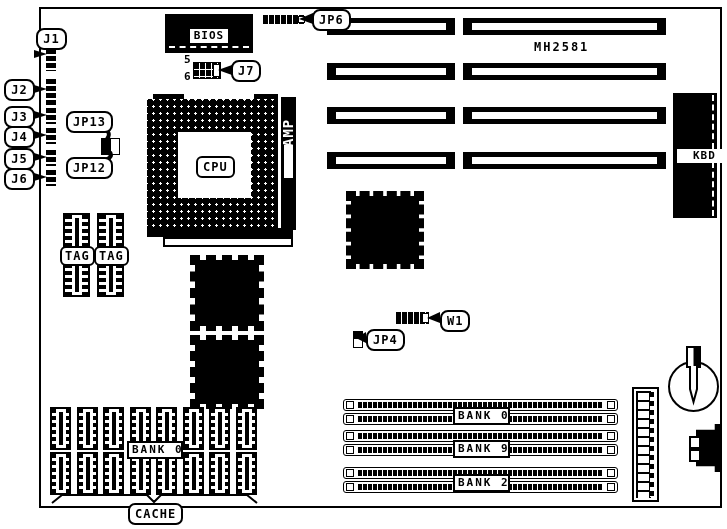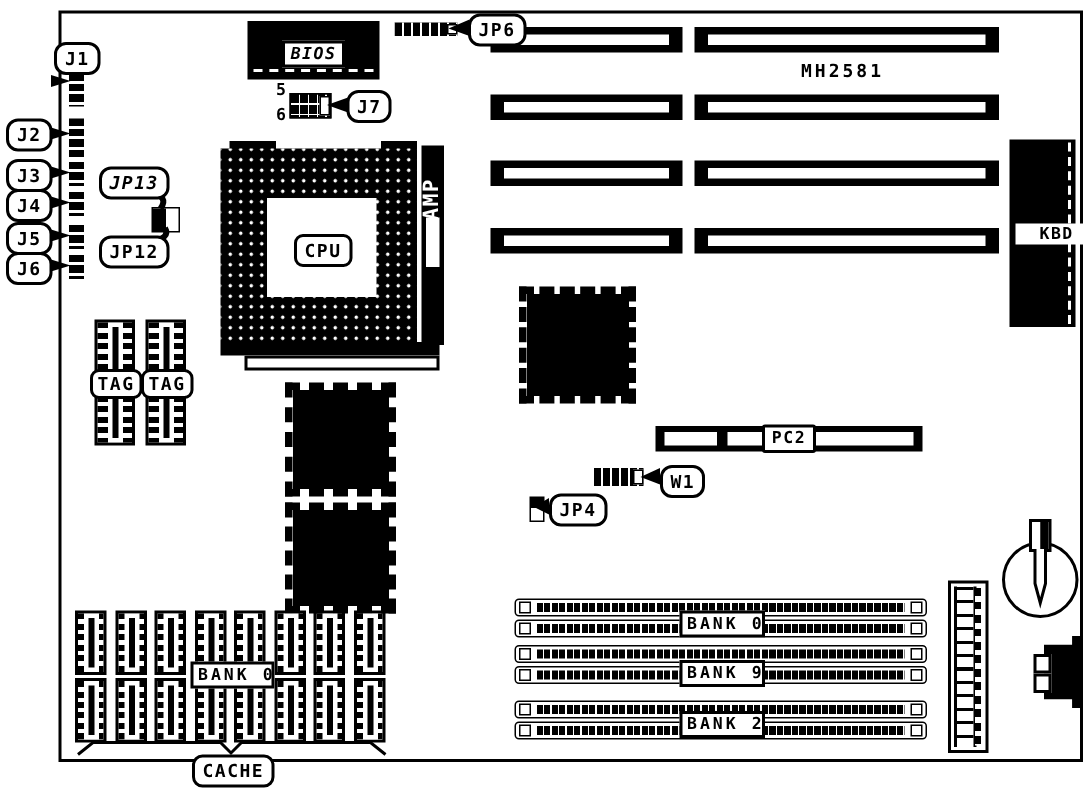--- a/index.html
+++ b/index.html
@@ -91,21 +91,21 @@
 </head>
 <body>
 
 <div class="canvas">
 
   <div class="abs outline" style="left:39px;top:7px;width:683px;height:501px;"></div>
 
   <div class="abs blackchip" style="left:165px;top:14px;width:88px;height:39px;">
     <div class="dashline"></div>
   </div>
-  <div class="boxlab" style="left:188px;top:27px;width:42px;letter-spacing:1px;font-style:italic;">BIOS</div>
+  <div class="boxlab" style="left:188px;top:27px;width:42px;letter-spacing:1px;">BIOS</div>
 
   <div class="pinrow" style="left:263px;top:15px;width:42px;height:9px;">
       <span class="endcap"></span>
     </div>
   <div class="balloon" style="left:312px;top:9px;">JP6</div>
 
   <div class="plain" style="left:184px;top:53px;font-size:11px;">5</div>
   <div class="plain" style="left:184px;top:70px;font-size:11px;">6</div>
   <div class="grid2" style="left:193px;top:62px;width:26px;height:15px;">
       <span class="endcap"></span>
@@ -121,21 +121,21 @@
   <div class="balloon" style="left:4px;top:148px;width:31px;">J5</div>
   <div class="balloon" style="left:4px;top:168px;width:31px;">J6</div>
 
   <div class="pincol" style="left:46px;top:42px;height:29px;"></div>
   <div class="pincol" style="left:46px;top:79px;height:27px;"></div>
   <div class="pincol" style="left:46px;top:108px;height:16px;"></div>
   <div class="pincol" style="left:46px;top:128px;height:16px;"></div>
   <div class="pincol" style="left:46px;top:150px;height:16px;"></div>
   <div class="pincol" style="left:46px;top:170px;height:16px;"></div>
 
-  <div class="balloon" style="left:66px;top:111px;font-style:italic;">JP13</div>
+  <div class="balloon" style="left:66px;top:111px;">JP13</div>
   <div class="halfjmp" style="left:101px;top:138px;width:17px;height:15px;"></div>
   <div class="balloon" style="left:66px;top:157px;">JP12</div>
 
   <div class="abs blackchip" style="left:153px;top:94px;width:31px;height:7px;"></div>
   <div class="abs blackchip" style="left:254px;top:94px;width:24px;height:7px;"></div>
   <div class="cpusock abs" style="left:147px;top:99px;width:131px;height:129px;"></div>
   <div class="cpuwin abs" style="left:178px;top:132px;width:73px;height:66px;"></div>
   <div class="balloon" style="left:196px;top:156px;border-radius:6px;">CPU</div>
   <div class="ampstrip abs" style="left:281px;top:97px;width:15px;height:133px;">
     <div class="amptext">AMP</div>
@@ -182,26 +182,20 @@
       <i class="mid"></i>
       <i class="bar"></i>
     </div>
   <div class="balloon" style="left:60px;top:246px;border-radius:6px;padding:2px 3px;letter-spacing:1px;">TAG</div>
   <div class="balloon" style="left:94px;top:246px;border-radius:6px;padding:2px 3px;letter-spacing:1px;">TAG</div>
 
   <div class="qfp" style="left:346px;top:191px;width:68px;height:68px;"></div>
   <div class="qfp" style="left:190px;top:255px;width:64px;height:66px;"></div>
   <div class="qfp" style="left:190px;top:335px;width:64px;height:64px;"></div>
 
-  <div class="pci" style="left:437px;top:284px;">
-    <span class="pw" style="left:6px;width:35px;"></span>
-      <span class="pw" style="left:48px;width:23px;"></span>
-    <span class="plab">PC2</span>
-    <span class="pw" style="left:105px;width:67px;"></span>
-  </div>
 
   <div class="pinrow" style="left:396px;top:312px;width:33px;height:12px;">
       <span class="endcap"></span>
     </div>
   <div class="balloon" style="left:440px;top:310px;">W1</div>
   <div class="vjmp" style="left:353px;top:331px;width:8px;height:15px;"></div>
   <div class="balloon" style="left:366px;top:329px;">JP4</div>
 
   <div class="ladder" style="left:50px;top:407px;width:21px;height:43px;">
       <i class="mid"></i>

